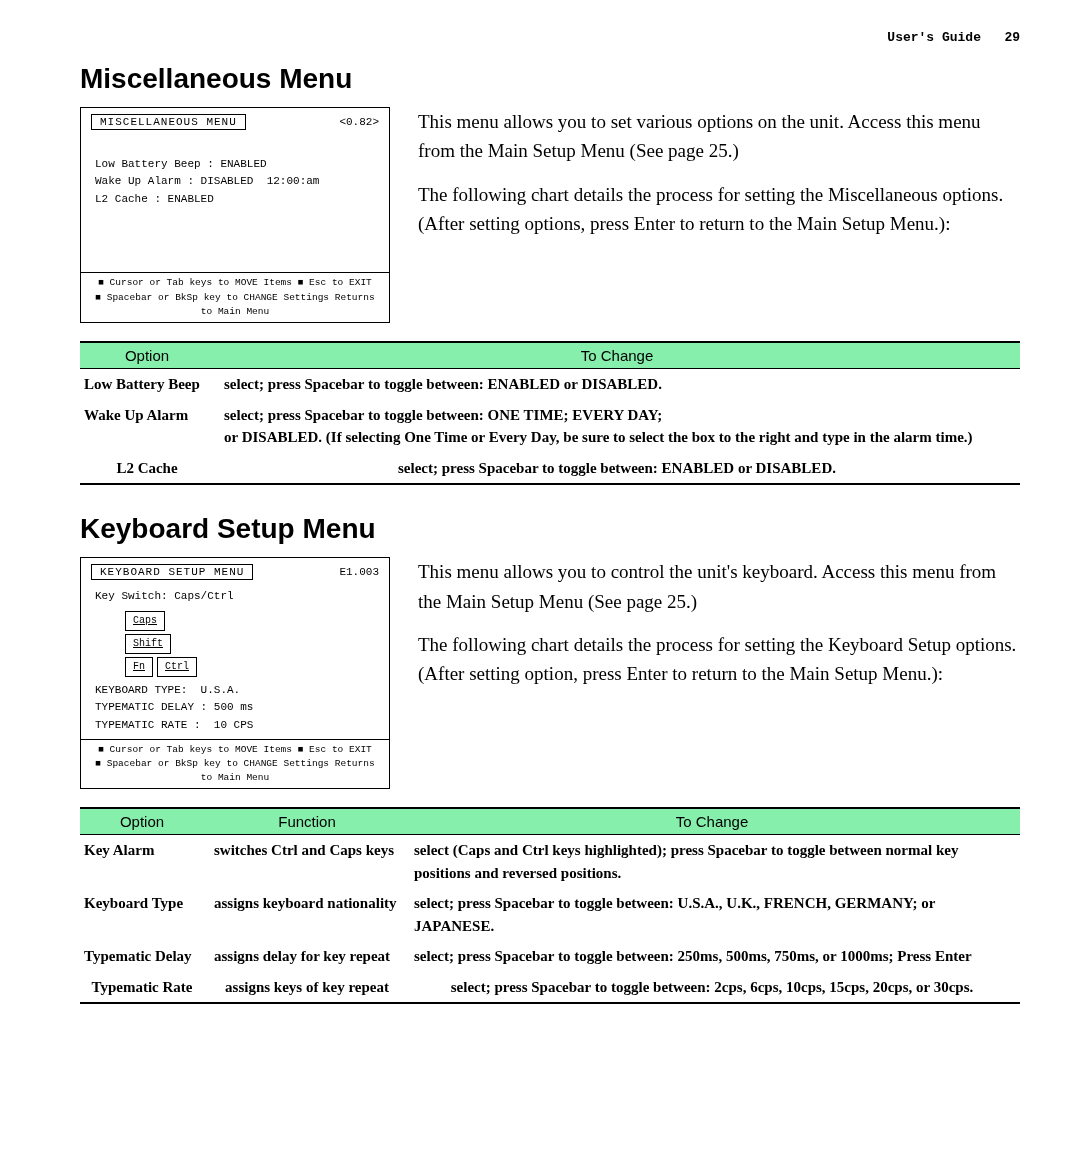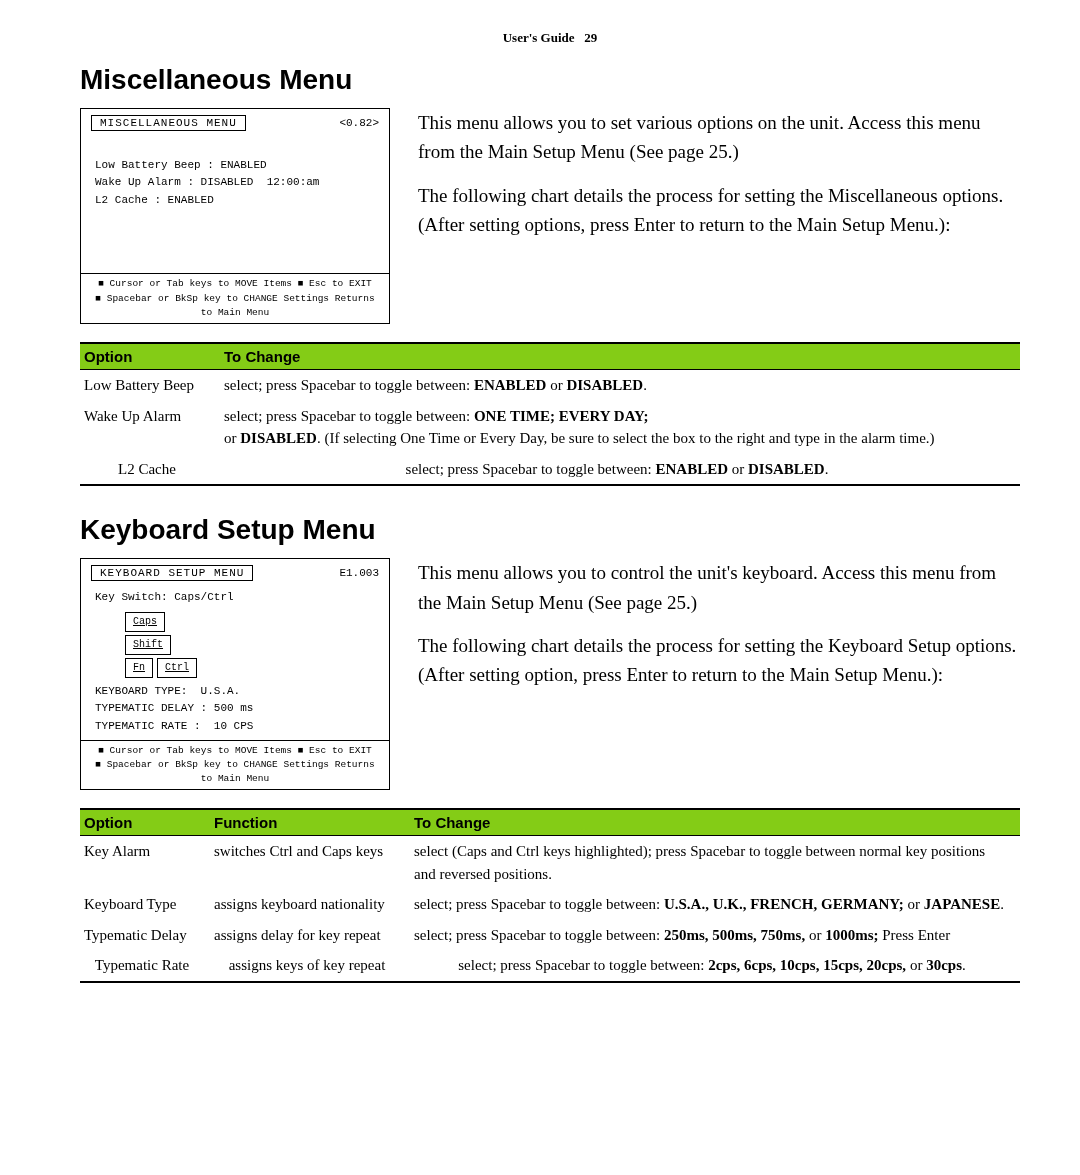--- a/index.html
+++ b/index.html
@@ -6,25 +6,25 @@
     body {
       background: #fff;
       font-family: "Times New Roman", Times, serif;
       font-size: 15px;
       color: #000;
       width: 1080px;
       min-height: 1175px;
       padding: 30px 60px 40px 80px;
     }
     .page-header {
-      text-align: center;
+      text-align: right;
       font-size: 13px;
       font-weight: bold;
       margin-bottom: 18px;
-      font-family: Liberation Serif, serif;
+      font-family: Liberation Mono, monospace;
     }
     .section-title {
       font-size: 28px;
       font-weight: bold;
       font-family: Arial, sans-serif;
       margin-bottom: 12px;
     }
     .two-col {
       display: flex;
       gap: 28px;
@@ -78,32 +78,33 @@
       line-height: 1.55;
     }
     
     .option-table {
       width: 100%;
       border-collapse: collapse;
       margin-bottom: 28px;
       font-size: 15px;
     }
     .option-table th {
-      font-weight: bold;
+      font-weight: normal;
       font-family: Arial, sans-serif;
       border-top: 2px solid #000;
       border-bottom: 1px solid #000;
       padding: 4px 10px 4px 4px;
-      text-align: left;
-      background: #84cc16;
+      text-align: center;
+      background: #86efac;
     }
     .option-table td {
       padding: 4px 10px 4px 4px;
       vertical-align: top;
       line-height: 1.5;
+      font-weight: bold;
     }
     .option-table tr:last-child td {
       border-bottom: 2px solid #000;
       text-align: center;
     }
     .option-table .col-option { width: 140px; }
     .kbd-table th { }
     .kbd-table .col-option { width: 130px; }
     .kbd-table .col-function { width: 200px; }
     .caps-row { display: flex; gap: 4px; margin-bottom: 3px; }

